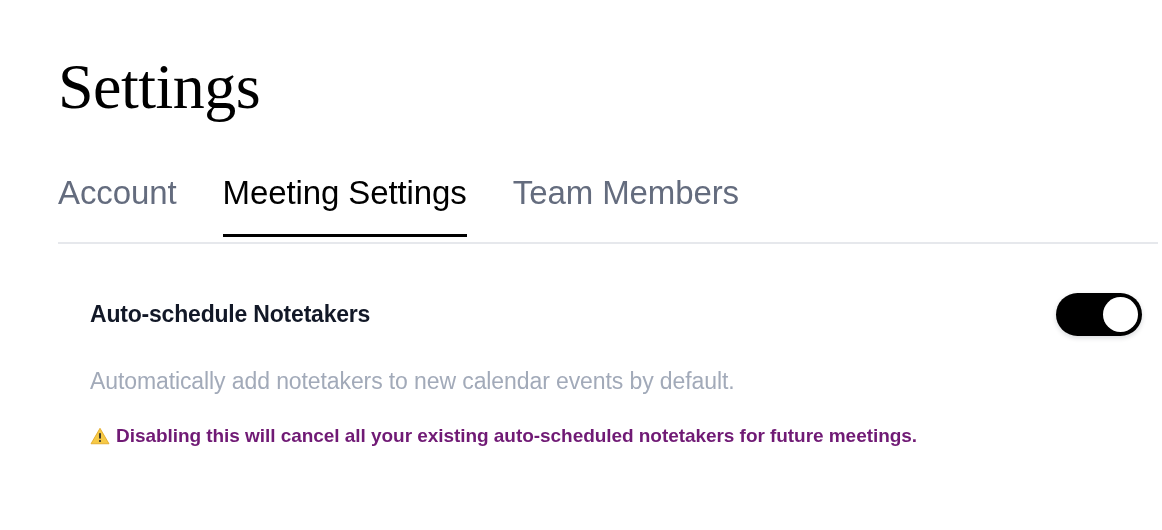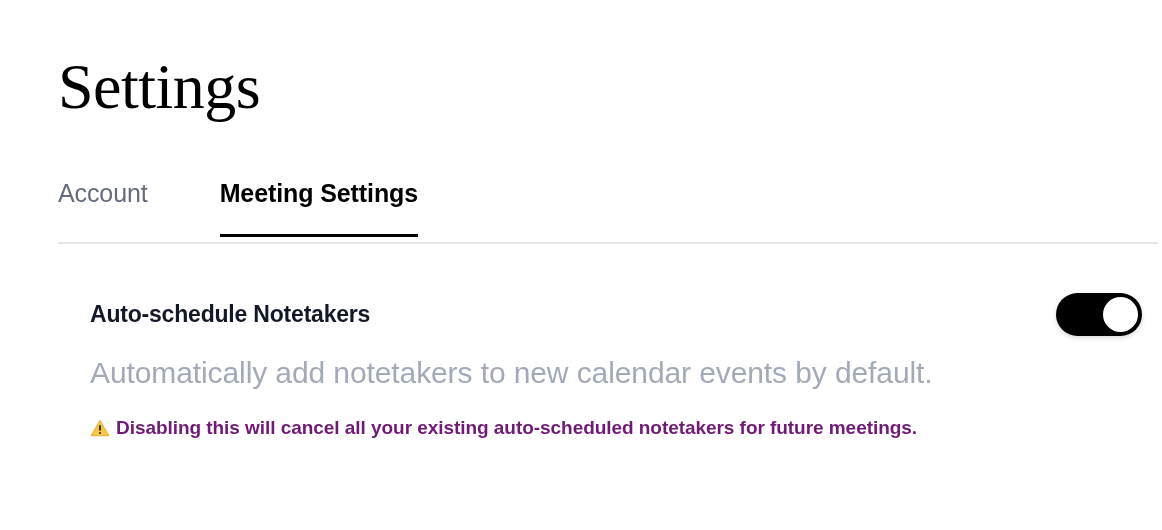--- a/index.html
+++ b/index.html
@@ -44,38 +44,37 @@
     position: absolute;
     left: 58px;
     top: 178px;
     width: 1100px;
     height: 66px;
     display: flex;
     align-items: flex-start;
   }
   .tab {
     position: relative;
-    font-size: 25px;
+    font-size: 33px;
     line-height: 30px;
     color: #646c7e;
     font-weight: 400;
     padding: 0 0 29px 0;
     margin-right: 46px;
     white-space: nowrap;
     cursor: pointer;
     background: none;
     border: none;
     font-family: "Liberation Sans", sans-serif;
     letter-spacing: -0.1px;
   }
   .tab:last-child { margin-right: 0; }
   .tab.active {
     color: #000000;
-    font-weight: 700;
-    margin-left: 26px;
+    font-weight: 400;
   }
   .tab.active::after {
     content: "";
     position: absolute;
     left: 0;
     right: 0;
     bottom: 0;
     height: 3px;
     background: #000000;
   }
@@ -140,22 +139,22 @@
     border-radius: 50%;
     background: #ffffff;
     transition: left .15s ease;
   }
   .toggle.on .toggle-knob {
     left: 47px;
   }
 
   
   .setting-desc {
-    margin: 16px 0 0 32px;
-    font-size: 30px;
+    margin: 24px 0 0 32px;
+    font-size: 23px;
     line-height: 30px;
     color: #a2aab9;
     font-weight: 400;
     letter-spacing: -0.1px;
   }
 
   .setting-warning {
     margin: 20px 0 0 32px;
     font-size: 19px;
     line-height: 40px;
@@ -175,20 +174,21 @@
 </head>
 <body>
 
 <div class="page">
 
   <h1 class="page-title">Settings</h1>
 
   <nav class="tabbar">
     <button class="tab">Account</button>
     <button class="tab active">Meeting Settings</button>
+    <button class="tab">Team Members</button>
   </nav>
 
   <div class="tab-divider"></div>
 
   <section class="setting">
 
     <div class="setting-head">
       <span class="setting-title">Auto-schedule Notetakers</span>
 
       <button class="toggle on" aria-label="Auto-schedule Notetakers">

